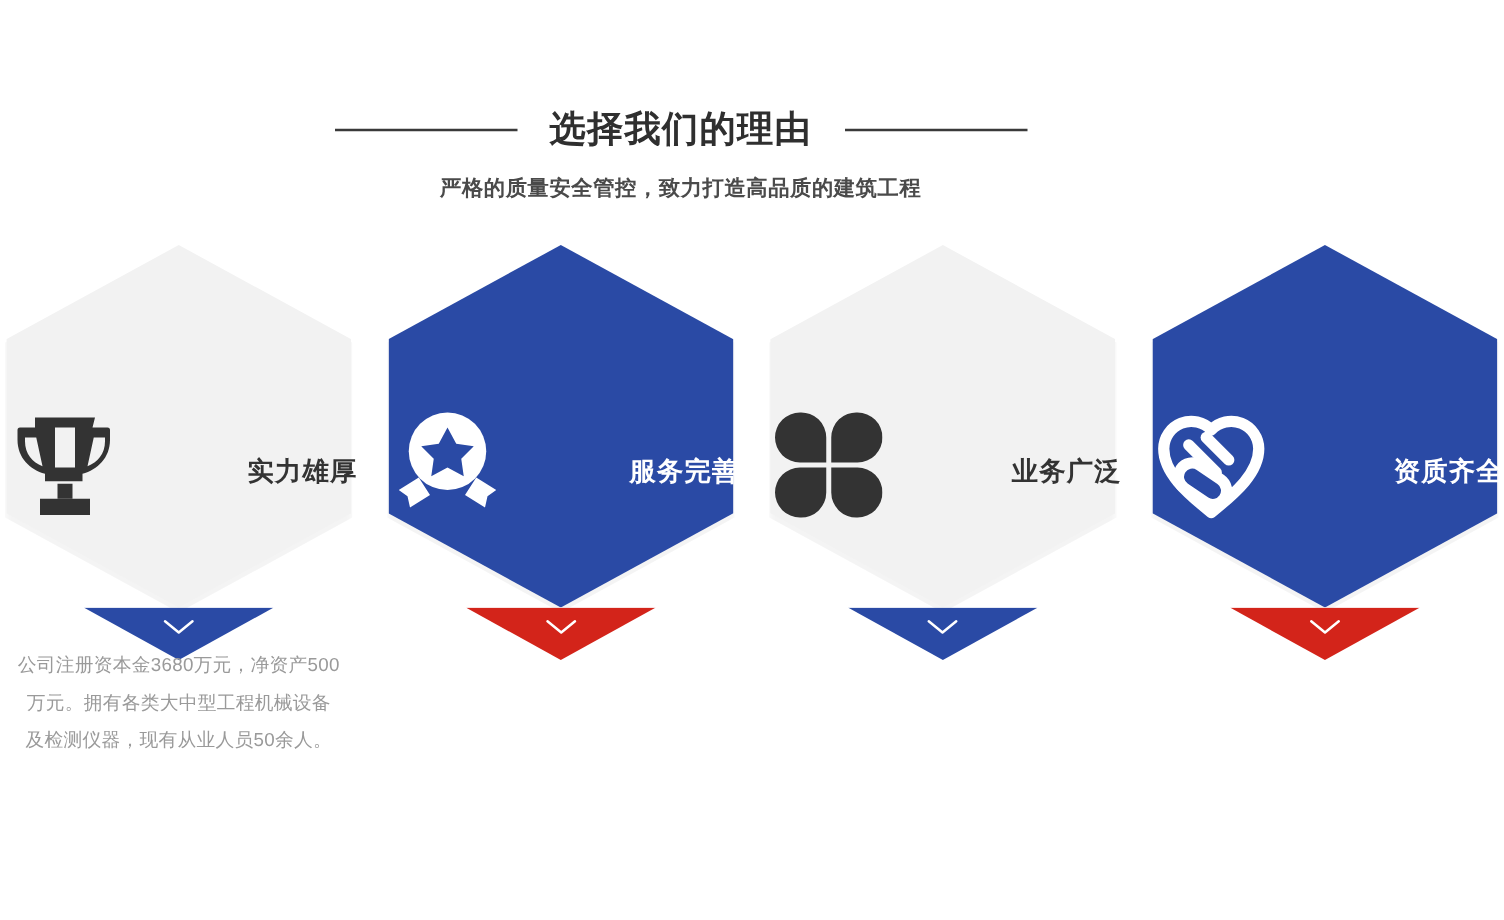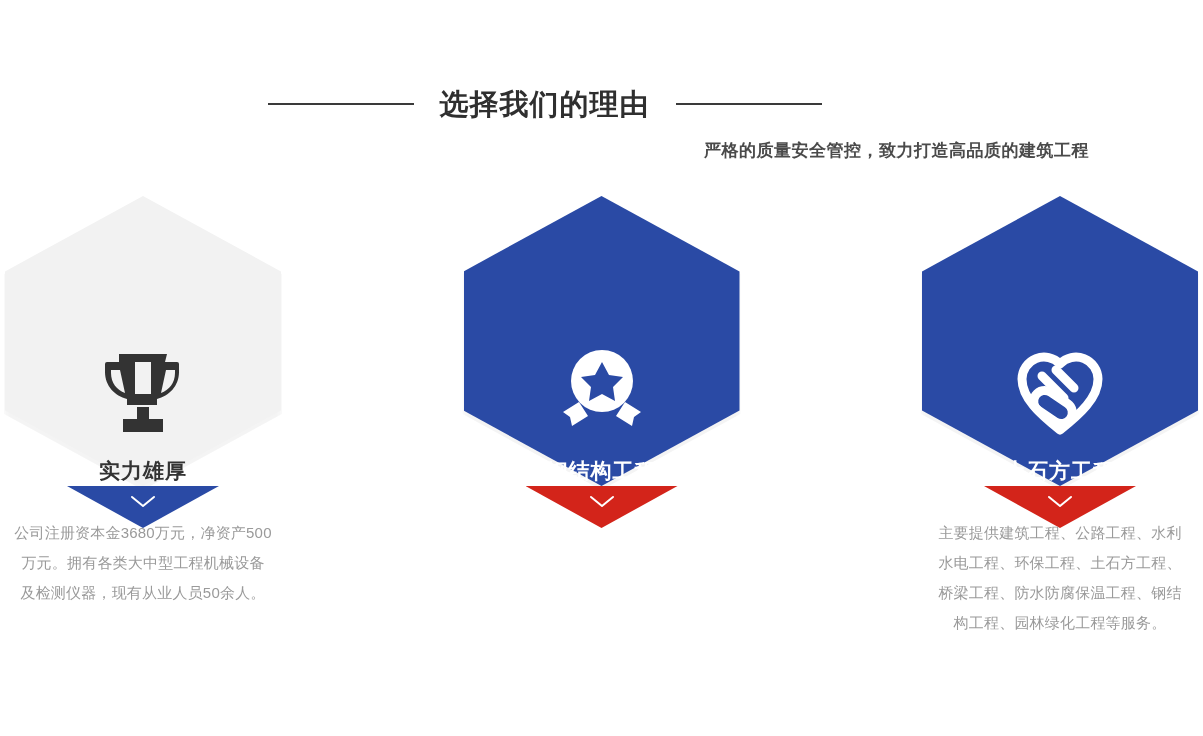--- a/index.html
+++ b/index.html
@@ -19,21 +19,21 @@
     height: 736px;
     background: #ffffff;
   }
 
   
   .heading-block {
     position: absolute;
     top: 84px;
     left: 0;
     width: 1089px;
-    text-align: right;
+    text-align: center;
   }
 
   .heading-row {
     display: flex;
     align-items: center;
     justify-content: center;
     gap: 26px;
   }
 
   .heading-rule {
@@ -115,23 +115,23 @@
     filter: blur(3px);
   }
 
   .hex-content {
     position: absolute;
     top: 0;
     left: 0;
     width: 286px;
     height: 290px;
     display: flex;
-    flex-direction: column;
+    flex-direction: row;
     align-items: center;
-    justify-content: flex-end;
+    justify-content: space-between;
     padding-top: 62px;
   }
 
   .icon-box {
     width: 104px;
     height: 104px;
     display: flex;
     align-items: center;
     justify-content: center;
   }
@@ -236,54 +236,75 @@
         <div class="hex blue"></div>
         <div class="hex-content">
           <div class="icon-box">
             <svg width="90" height="88" viewBox="0 0 90 88">
               <path d="M22 54 L6 64 l7 5 l2 9 l16 -10 z" fill="#ffffff"></path>
               <path d="M68 54 L84 64 l-7 5 l-2 9 l-16 -10 z" fill="#ffffff"></path>
               <circle cx="45" cy="33" r="31" fill="#ffffff"></circle>
               <path d="M45 14 L52 27 L66 29 L56 39 L58 53 L45 46 L32 53 L34 39 L24 29 L38 27 Z" fill="#2a4aa5"></path>
             </svg>
           </div>
-          <div class="card-title light">钢结构工程</div>
+          <div class="card-title light">服务完善</div>
         </div>
         <div class="tri red">
           <svg width="26" height="14" viewBox="0 0 26 14">
             <path d="M2 2 L13 11 L24 2" fill="none" stroke="#ffffff" stroke-width="2" stroke-linecap="round" stroke-linejoin="round"></path>
           </svg>
         </div>
       </div>
     </div>
 
+    <div class="card">
+      <div class="hex-wrap">
+        <div class="hex-shadow"></div>
+        <div class="hex light"></div>
+        <div class="hex-content">
+          <div class="icon-box">
+            <svg width="86" height="86" viewBox="0 0 86 86" fill="#333333">
+              <path d="M41 41 H20 a20 20 0 0 1 0 -40 a20 20 0 0 1 21 20 z"></path>
+              <path d="M45 41 H66 a20 20 0 0 0 0 -40 a20 20 0 0 0 -21 20 z"></path>
+              <path d="M41 45 H20 a20 20 0 0 0 0 40 a20 20 0 0 0 21 -20 z"></path>
+              <path d="M45 45 H66 a20 20 0 0 1 0 40 a20 20 0 0 1 -21 -20 z"></path>
+            </svg>
+          </div>
+          <div class="card-title dark">业务广泛</div>
+        </div>
+        <div class="tri blue">
+          <svg width="26" height="14" viewBox="0 0 26 14">
+            <path d="M2 2 L13 11 L24 2" fill="none" stroke="#ffffff" stroke-width="2" stroke-linecap="round" stroke-linejoin="round"></path>
+          </svg>
+        </div>
+      </div>
+    </div>
 
     <div class="card">
       <div class="hex-wrap">
         <div class="hex-shadow"></div>
         <div class="hex blue"></div>
         <div class="hex-content">
           <div class="icon-box">
             <svg width="96" height="92" viewBox="0 0 96 92" fill="none" stroke="#ffffff" stroke-width="9" stroke-linecap="round" stroke-linejoin="round">
               <path d="M48 84 C28 68 10 52 10 33 A22 22 0 0 1 48 18 A22 22 0 0 1 86 33 C86 52 68 68 48 84 Z"></path>
               <path d="M30 30 L52 52"></path>
               <path d="M44 24 L62 42"></path>
               <rect x="20" y="50" width="42" height="22" rx="11" transform="rotate(34 41 61)"></rect>
             </svg>
           </div>
-          <div class="card-title light">土石方工程</div>
+          <div class="card-title light">资质齐全</div>
         </div>
         <div class="tri red">
           <svg width="26" height="14" viewBox="0 0 26 14">
             <path d="M2 2 L13 11 L24 2" fill="none" stroke="#ffffff" stroke-width="2" stroke-linecap="round" stroke-linejoin="round"></path>
           </svg>
         </div>
       </div>
     </div>
 
   </div>
 
   <div class="descs">
     <p class="desc">公司注册资本金3680万元，净资产500万元。拥有各类大中型工程机械设备及检测仪器，现有从业人员50余人。</p>
-    <p class="desc">主要提供建筑工程、公路工程、水利水电工程、环保工程、土石方工程、桥梁工程、防水防腐保温工程、钢结构工程、园林绿化工程等服务。</p>
   </div>
 
 </div>
 
 </body></html>

